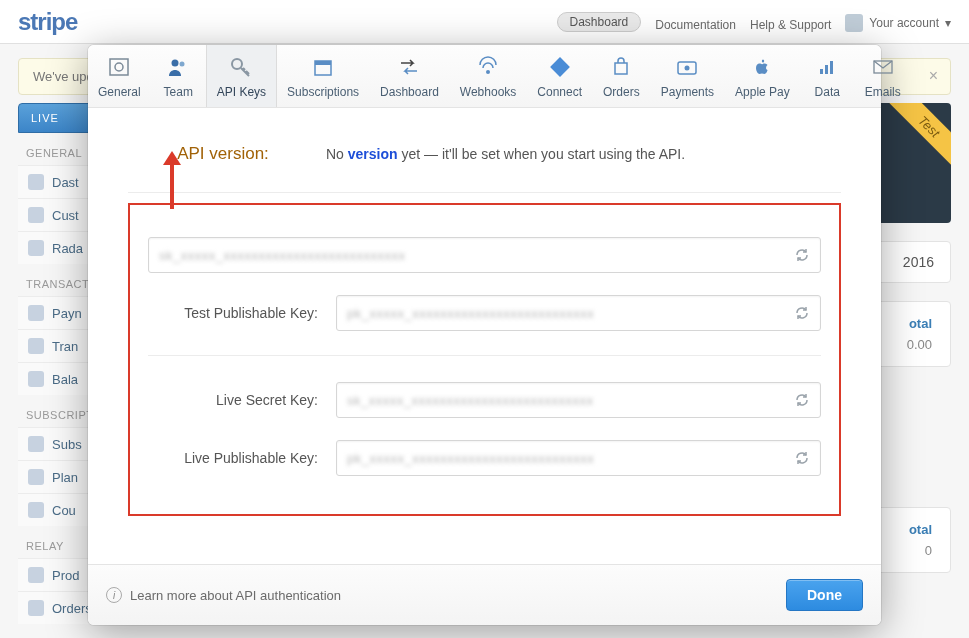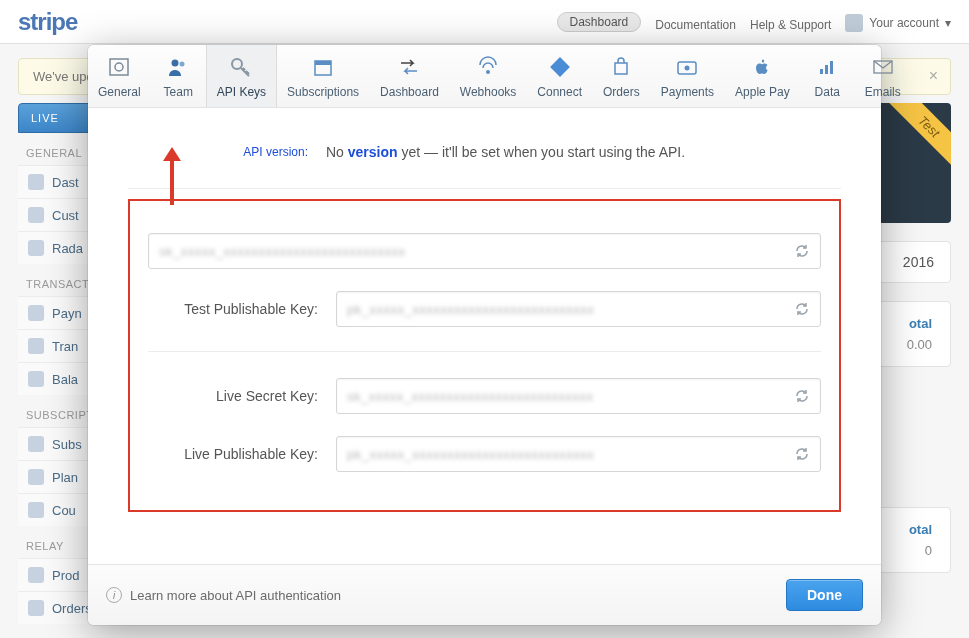--- a/index.html
+++ b/index.html
@@ -132,21 +132,21 @@
 }
 .mtab.active {
   background:#eef0f2;
   border-left:1px solid #dcdcdc;
   border-right:1px solid #dcdcdc;
   color:#33465a;
 }
 .modal-body { flex:1; padding:18px 40px 10px 40px; position:relative;}
 
 .apiver-row { display:flex; align-items:center; gap:18px; padding:18px 10px 28px; border-bottom:1px solid #ececec; margin-bottom:10px;}
-.apiver-row .lbl { width:170px; text-align:right; color:#1d4ed8; font-size:12px;}
+.apiver-row .lbl { width:170px; text-align:center; color:#a16207; font-size:17px;}
 .apiver-row .txt { color:#555; font-size:14px;}
 .apiver-row .txt a { color:#1d4ed8; text-decoration:none;font-weight:bold;}
 
 .redbox {
   border:2px solid #da3a2a;
   padding:26px 18px 14px;
   position:relative;
 }
 .red-arrow {
   position:absolute;

